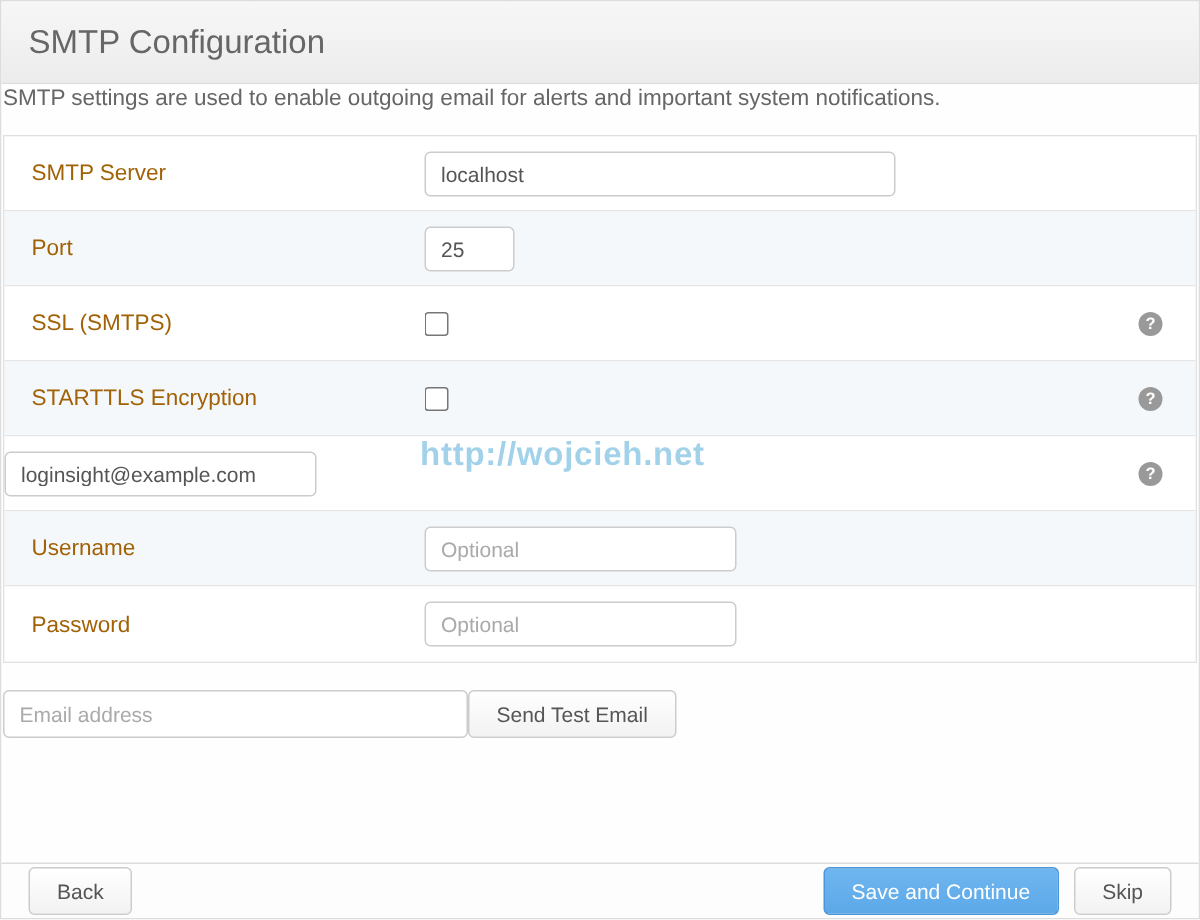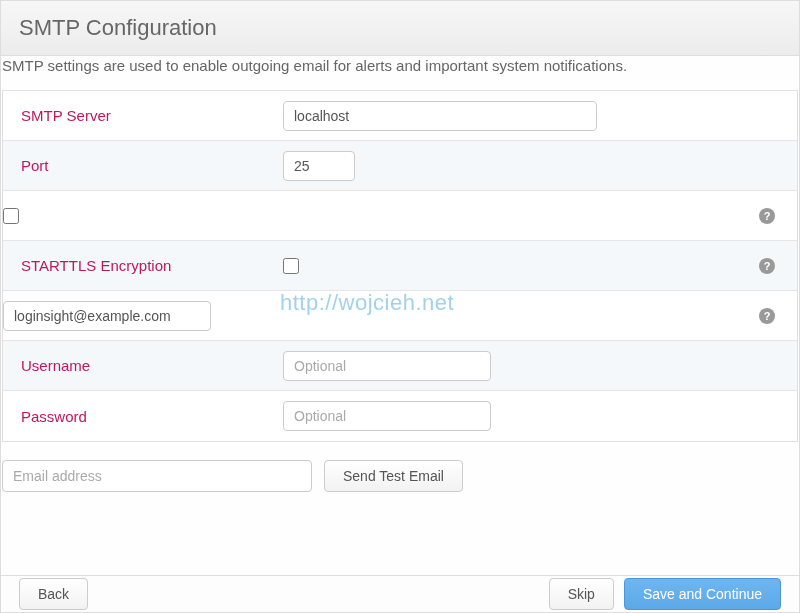--- a/index.html
+++ b/index.html
@@ -59,21 +59,21 @@
     }
     .form-row:nth-child(odd) {
       background: #ffffff;
     }
     .form-row:last-child {
       border-bottom: none;
     }
     .label-cell {
       width: 280px;
       padding: 12px 18px;
-      color: #be185d;
+      color: #a16207;
       font-size: 15px;
     }
     .input-cell {
       flex: 1;
       padding: 8px 18px 8px 0;
       display: flex;
       align-items: center;
     }
     .input-cell input[type="text"],
     .input-cell input[type="password"] {
@@ -88,21 +88,21 @@
     .input-cell input[type="password"]::placeholder {
       color: #aaa;
     }
     .input-std {
       width: 208px;
     }
     .input-long {
       width: 314px;
     }
     .input-short {
-      width: 72px;
+      width: 60px;
     }
     .input-cell input[type="checkbox"] {
       width: 16px;
       height: 16px;
       border: 1px solid #bbb;
       border-radius: 3px;
       background: #eee;
     }
     .help-icon {
       width: 16px;
@@ -115,21 +115,20 @@
       justify-content: center;
       font-size: 11px;
       font-weight: bold;
       margin-left: auto;
       margin-right: 4px;
       cursor: pointer;
     }
     .test-row {
       margin-top: 18px;
       display: flex;
-      gap: 12px;
       align-items: center;
     }
     .test-row input[type="text"] {
       border: 1px solid #ccc;
       border-radius: 4px;
       padding: 7px 10px;
       font-size: 14px;
       width: 310px;
       color: #555;
     }
@@ -165,21 +164,21 @@
     }
     .footer .btn:first-child {
       margin-left: 0;
     }
     .watermark {
       position: absolute;
       top: 290px;
       left: 280px;
       font-size: 22px;
       color: rgba(100, 180, 220, 0.6);
-      font-weight: normal;
+      font-weight: bold;
       pointer-events: none;
       letter-spacing: 0.5px;
     }
   </style>
 </head>
 <body>
 
 <div class="container">
   <div class="header">
     <h1>SMTP Configuration</h1>
@@ -198,20 +197,21 @@
       </div>
 
       <div class="form-row">
         <div class="label-cell">Port</div>
         <div class="input-cell">
           <input type="text" class="input-short" value="25" style="">
         </div>
       </div>
 
       <div class="form-row">
+        <div class="label-cell">SSL (SMTPS)</div>
         <div class="input-cell">
           <input type="checkbox" style="">
           <span class="help-icon">?</span>
         </div>
       </div>
 
       <div class="form-row">
         <div class="label-cell">STARTTLS Encryption</div>
         <div class="input-cell">
           <input type="checkbox" style="">
@@ -244,18 +244,18 @@
 
     <div class="test-row">
       <input type="text" placeholder="Email address" style="">
       <button class="btn">Send Test Email</button>
     </div>
   </div>
 
   <div class="footer">
     <button class="btn">Back</button>
     <div class="spacer"></div>
+    <button class="btn btn-primary">Save and Continue</button>
     <button class="btn">Skip</button>
-    <button class="btn btn-primary">Save and Continue</button>
   </div>
 </div>
 
 <div class="watermark">http://wojcieh.net</div>
 
 </body></html>

